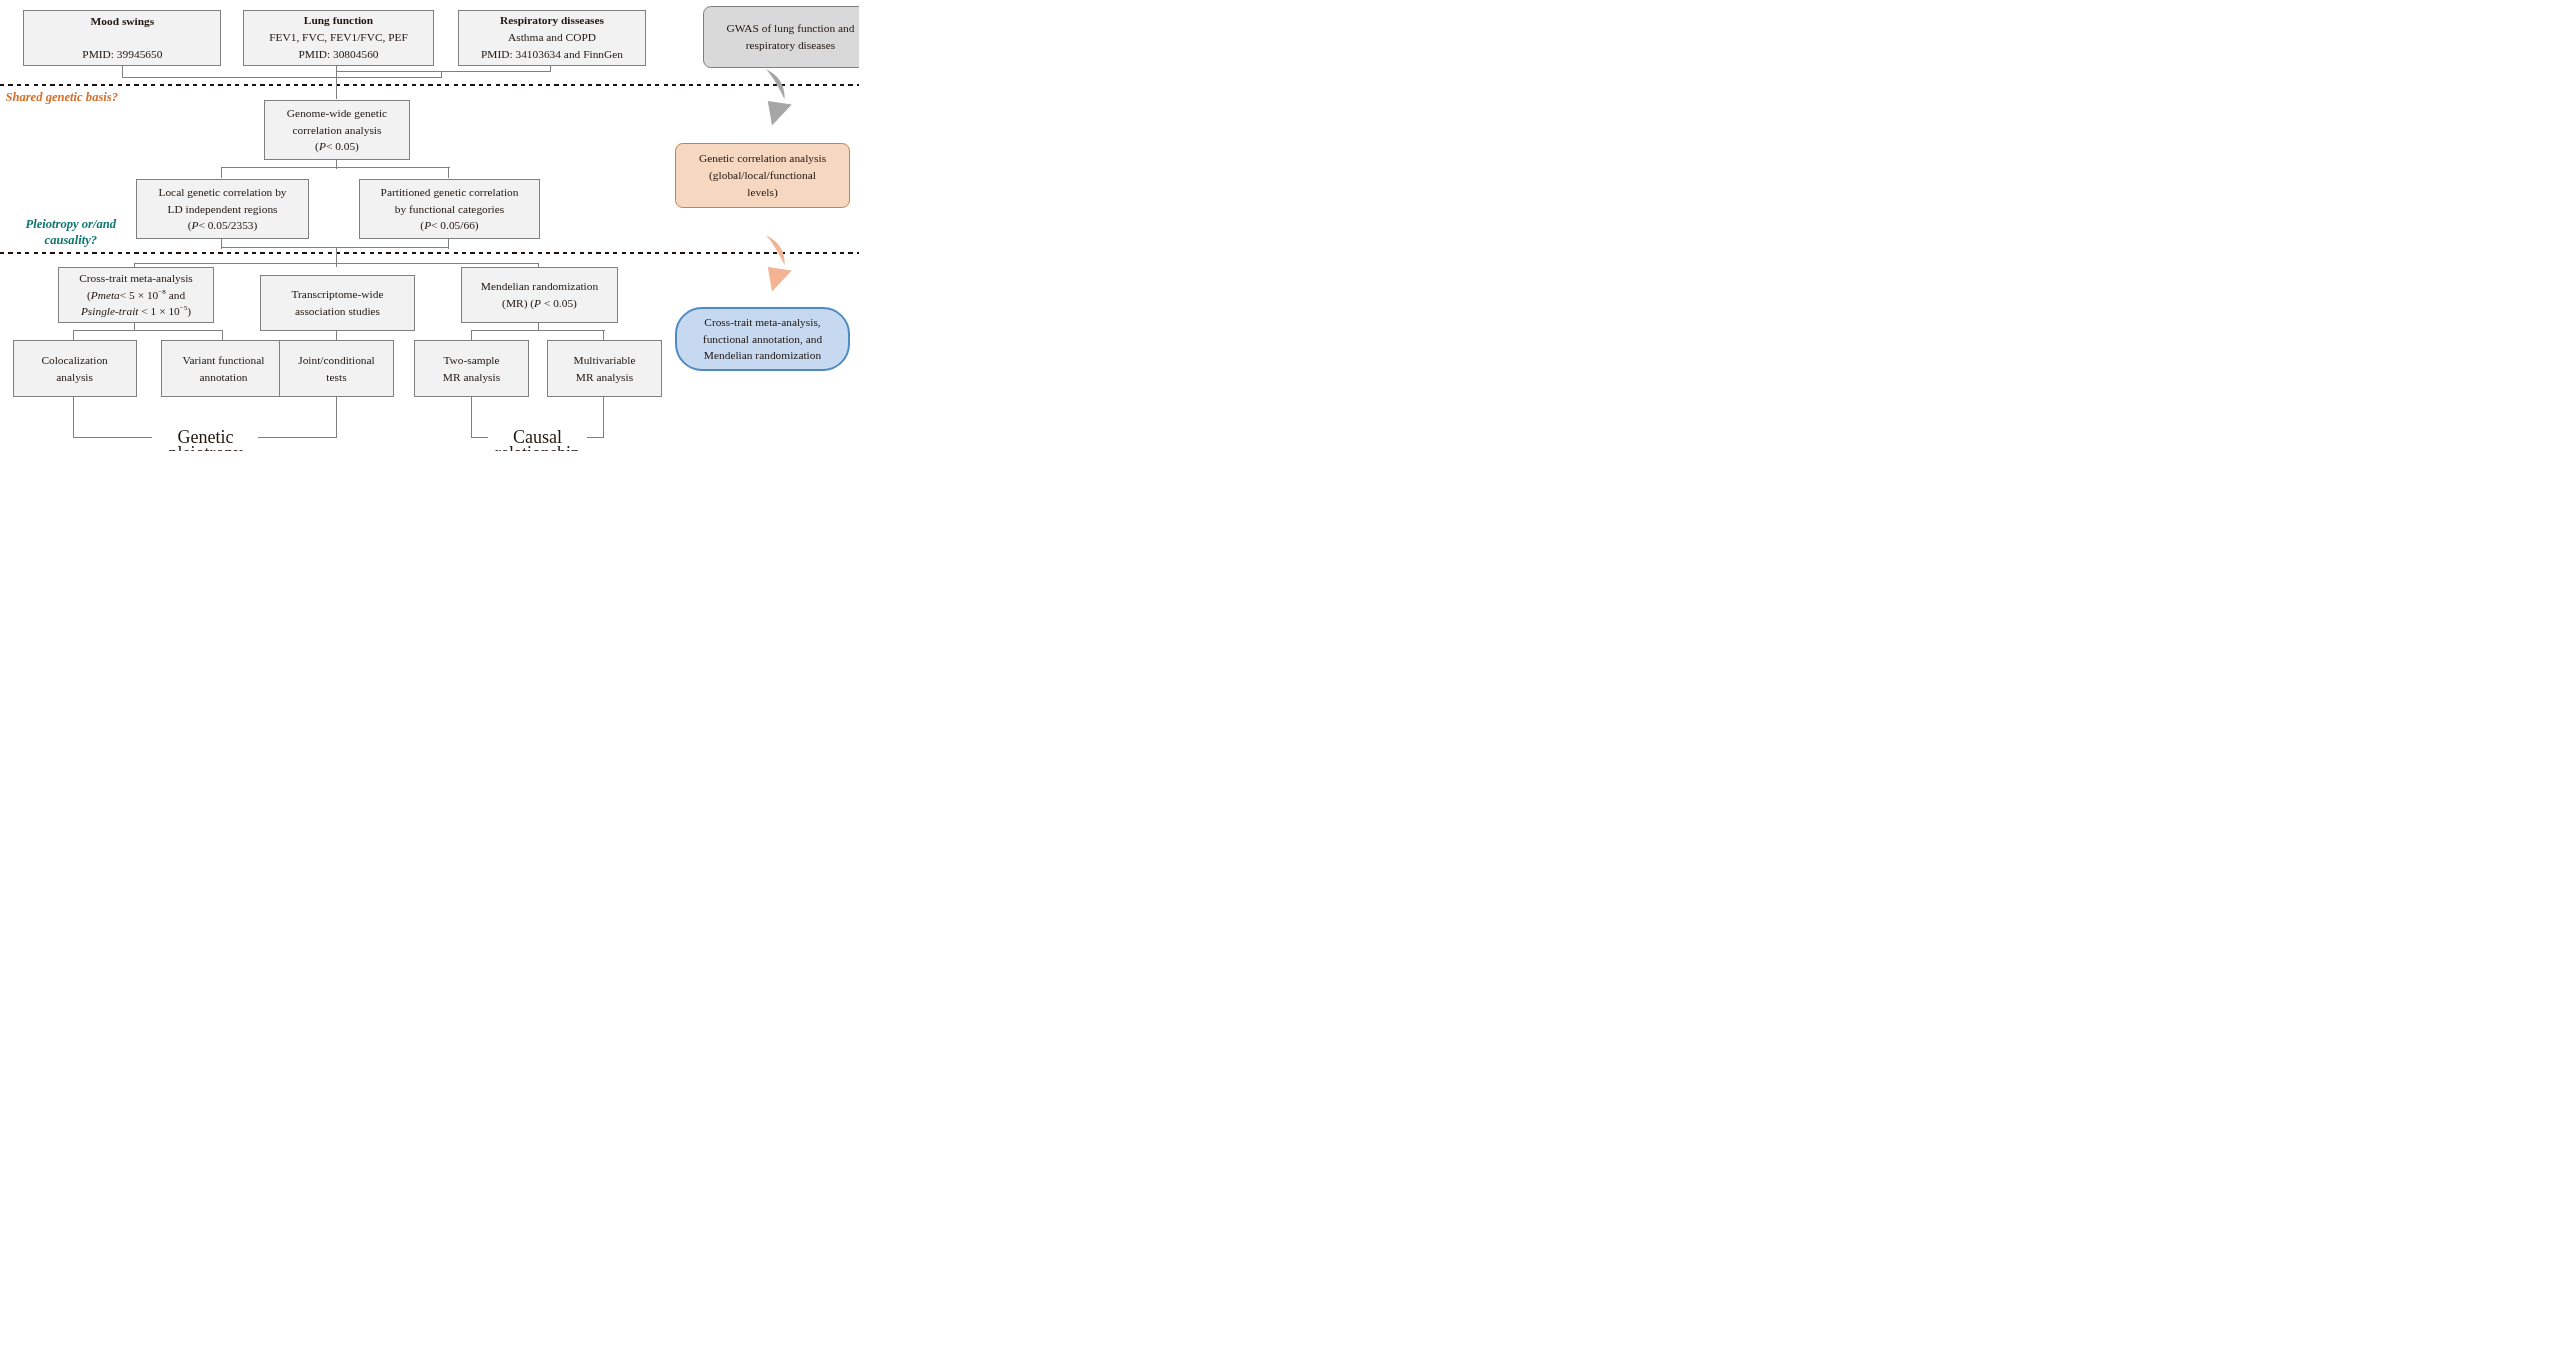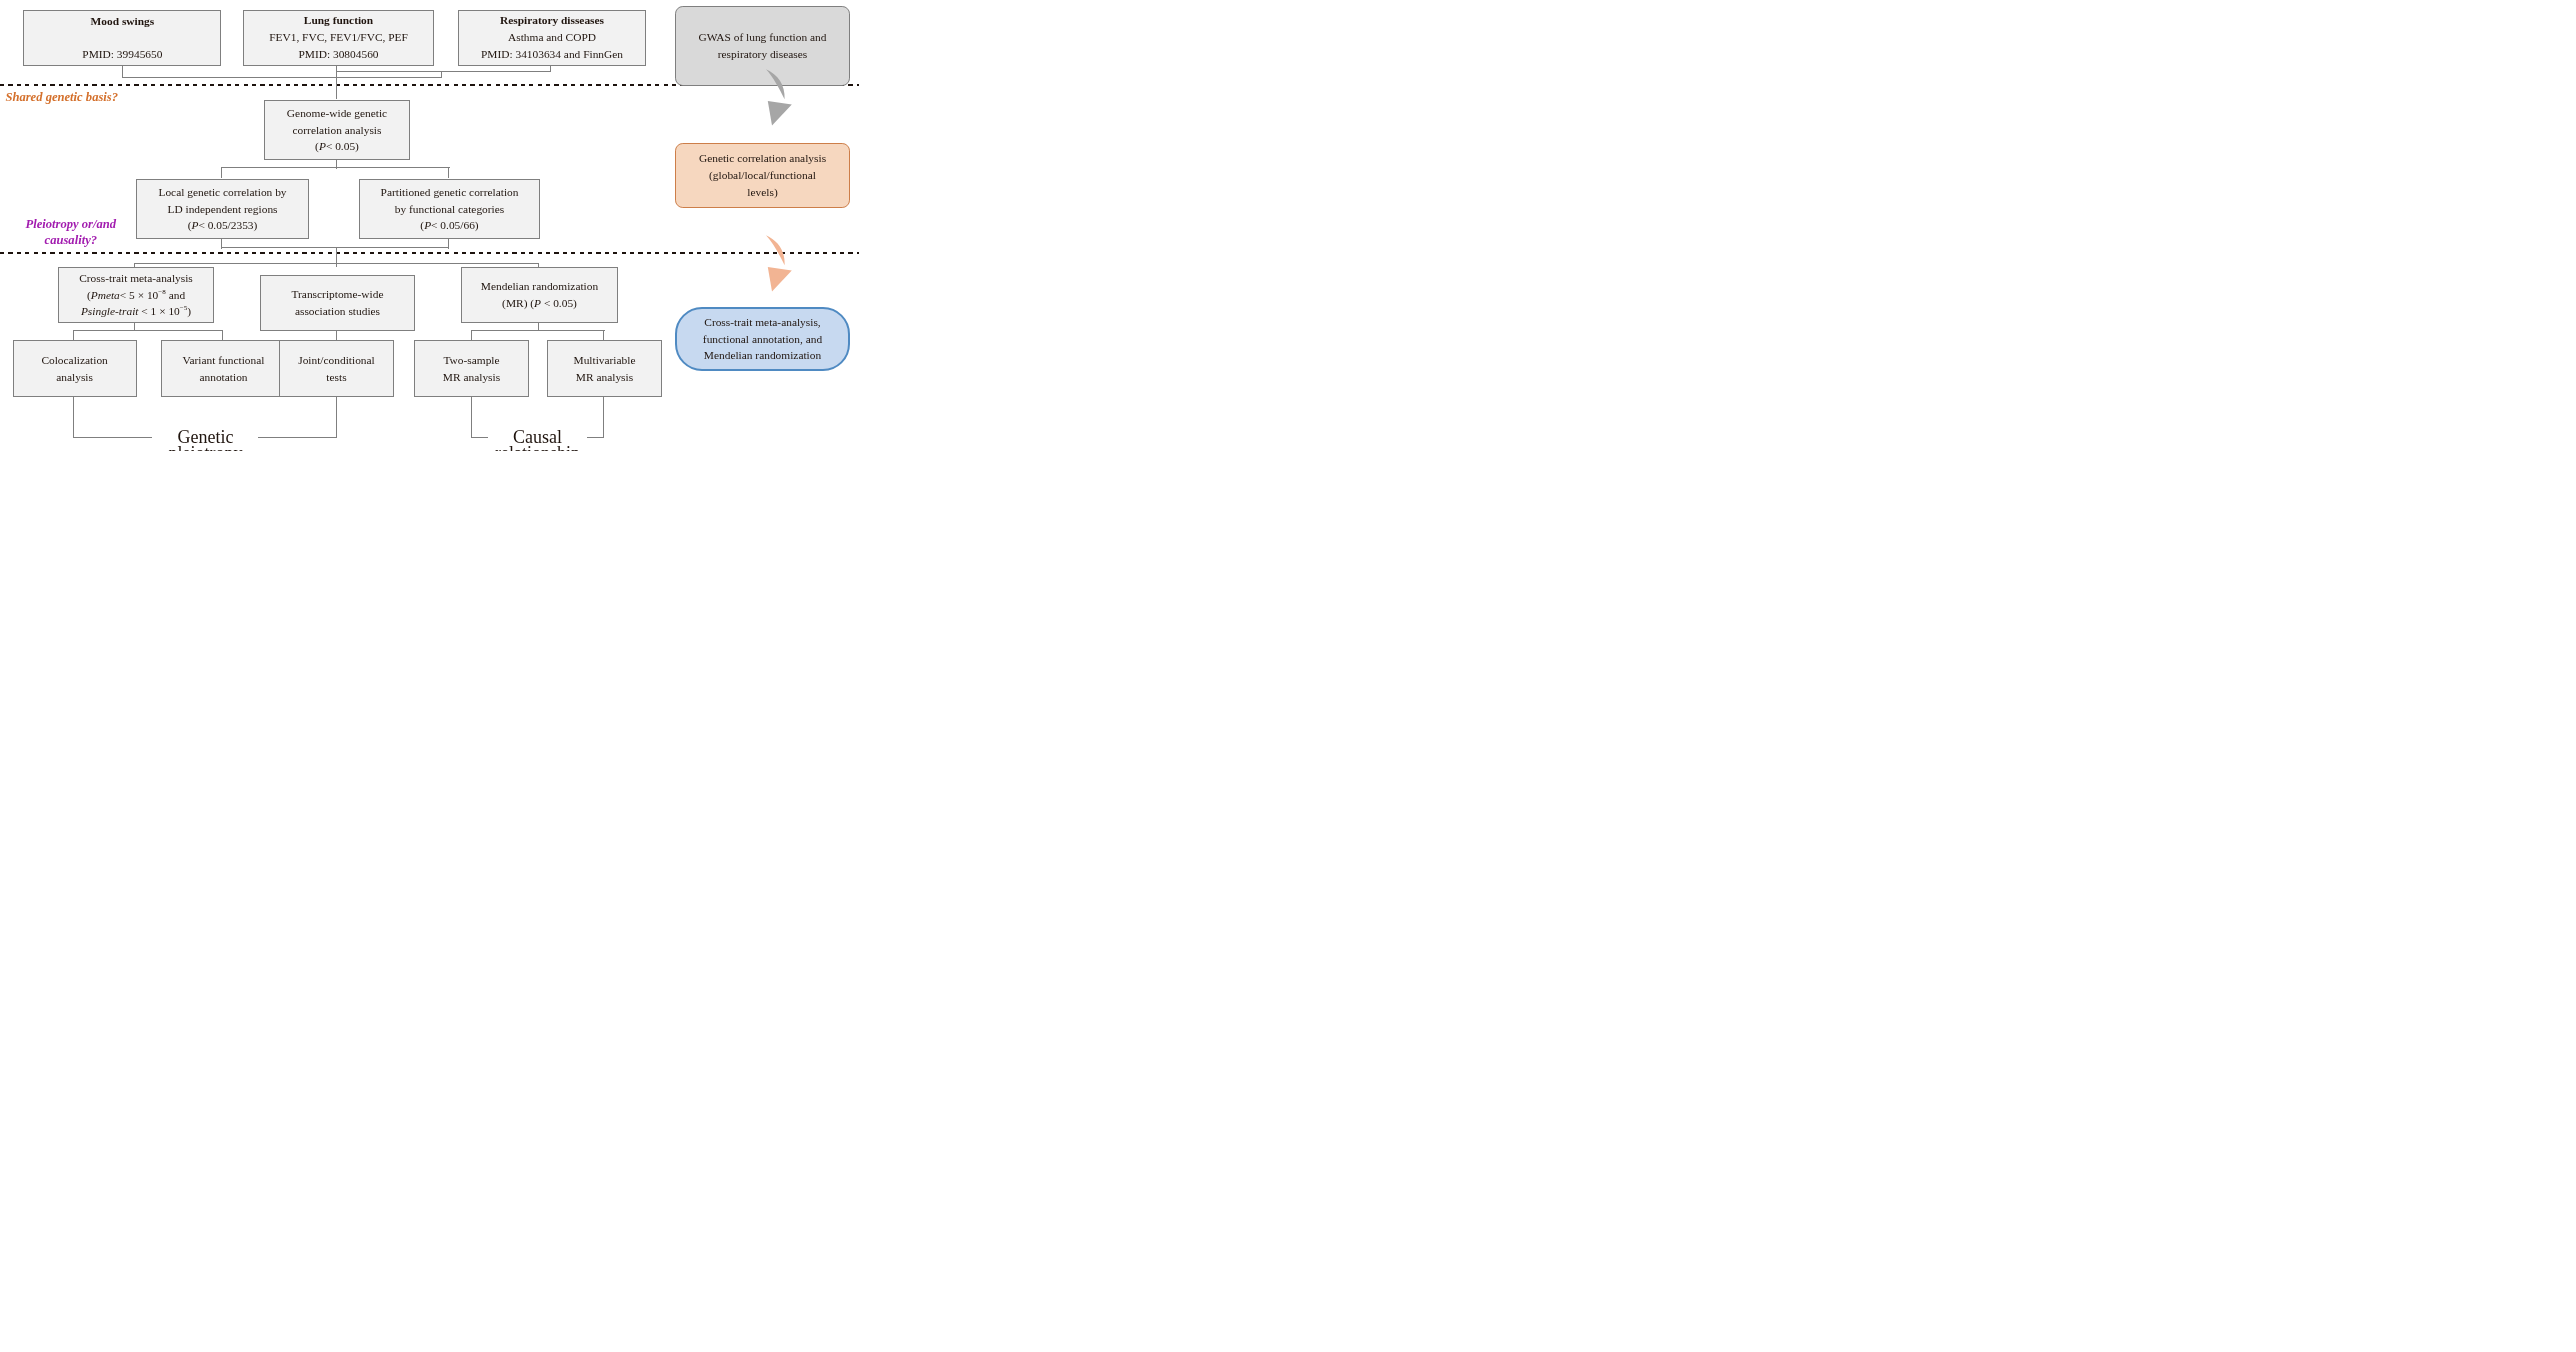--- a/index.html
+++ b/index.html
@@ -12,21 +12,21 @@
   .gray-note{background:#d9d9d9;border:1.8px solid #7f7f7f;}
   .orange-note{background:#f6d7bf;border:1.8px solid #cd7e49;}
   .blue-note{background:#c7d9f0;border:2.1px solid #4f8ac2;}
   .title{font-weight:bold;}
   .v{position:absolute;width:1.2px;background:#7f7f7f;}
   .h{position:absolute;height:1.2px;background:#7f7f7f;}
   .dashed{position:absolute;left:0;width:859px;height:2.4px;
           background:repeating-linear-gradient(90deg,#1c120d 0,#1c120d 4.2px,transparent 4.2px,transparent 8.4px);}
   .slabel{position:absolute;font-style:italic;font-weight:bold;font-size:12.6px;line-height:1.25;}
   .shared{color:#d4702c;}
-  .pleio{color:#a21caf;text-align:center;}
+  .pleio{color:#0f766e;text-align:center;}
   .footer-label{position:absolute;font-size:18px;line-height:15.6px;text-align:center;}
   .arrow{position:absolute;width:34px;height:60px;}
   sup{font-size:0.62em;}
   .it{font-style:italic;}
 </style>
 </head>
 <body>
 
 <div id="canvas">
 
@@ -78,21 +78,21 @@
     <div class="title">Lung function</div>
     <div>FEV1, FVC, FEV1/FVC, PEF</div>
     <div>PMID: 30804560</div>
   </div>
   <div class="box" style="left:458px;top:9.6px;width:188px;height:56px;">
     <div class="title">Respiratory disseases</div>
     <div>Asthma and COPD</div>
     <div>PMID: 34103634 and FinnGen</div>
   </div>
 
-  <div class="box round gray-note" style="left:675px;top:6px;width:175px;height:80px;">
+  <div class="box round gray-note" style="left:703px;top:6px;width:175px;height:62px;">
     <div>GWAS of lung function and</div>
     <div>respiratory diseases</div>
   </div>
   <div class="box round orange-note" style="left:675px;top:143px;width:175px;height:65px;">
     <div>Genetic correlation analysis</div>
     <div>(global/local/functional</div>
     <div>levels)</div>
   </div>
   <div class="box round blue-note" style="left:675px;top:307px;width:175px;height:64px;border-radius:27px;">
     <div>Cross-trait meta-analysis,</div>

